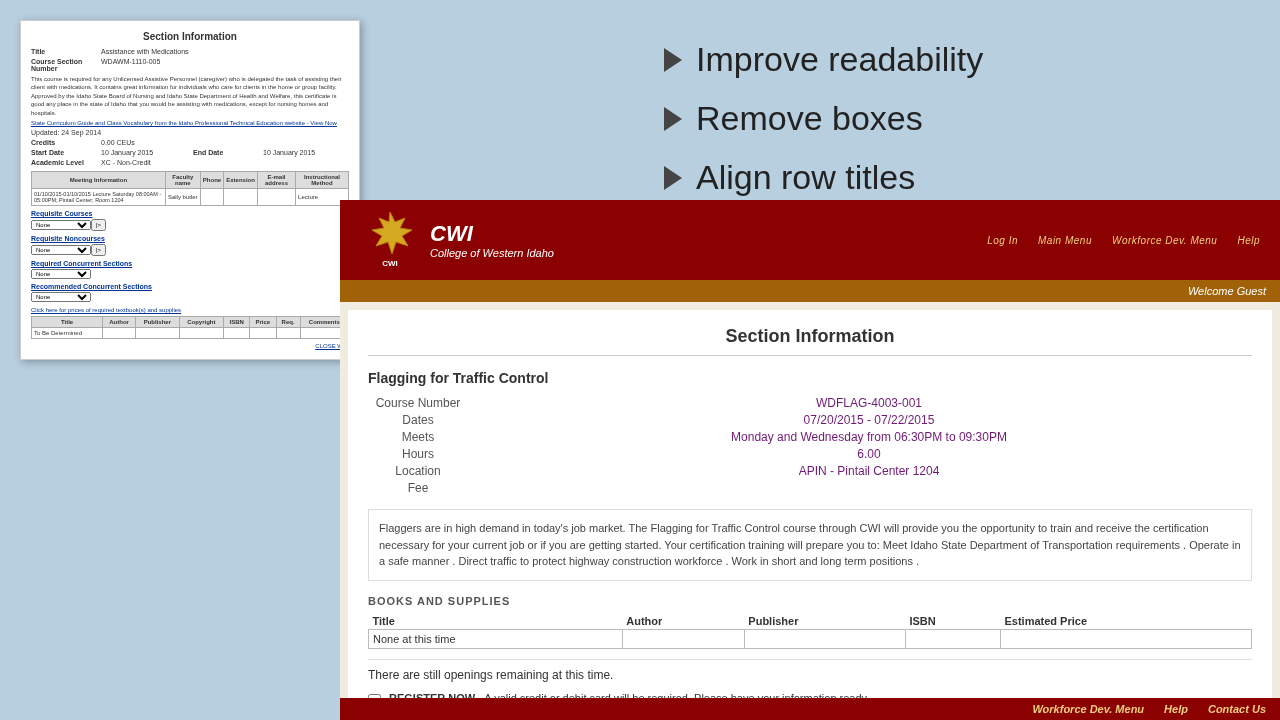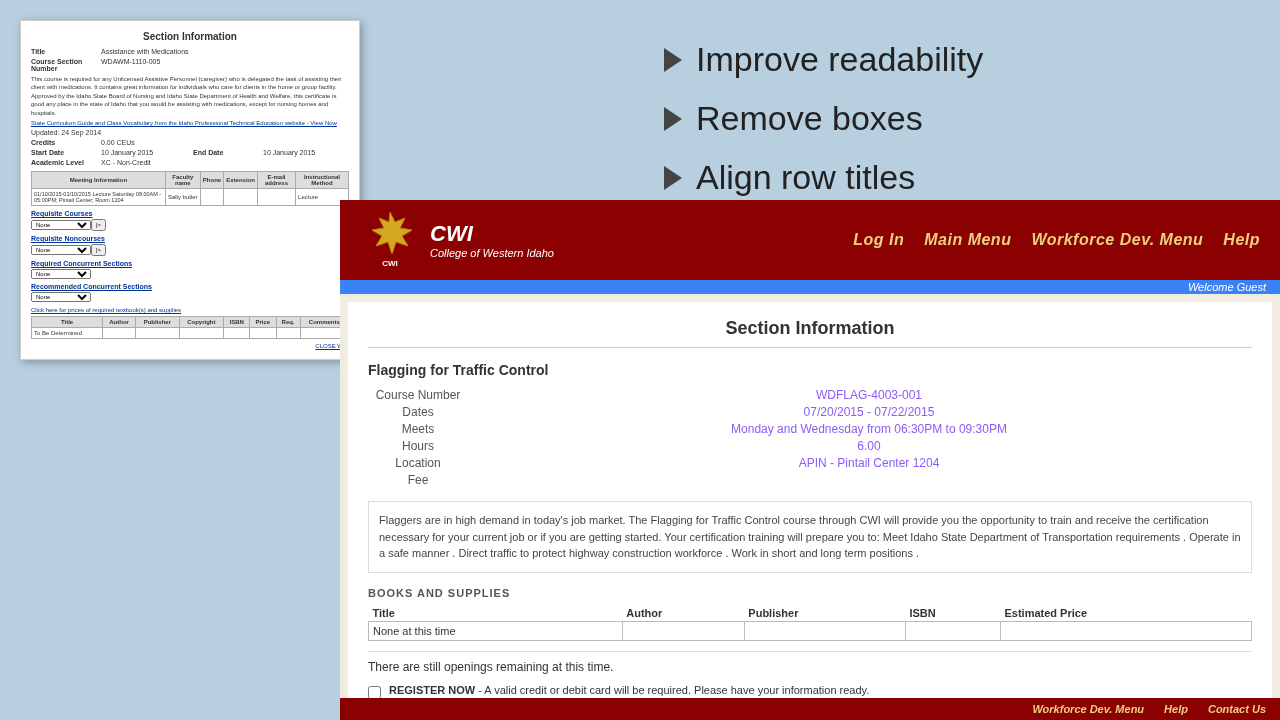--- a/index.html
+++ b/index.html
@@ -156,32 +156,32 @@
       font-size: 11px;
       font-style: italic;
     }
     .cwi-nav {
       display: flex;
       gap: 20px;
       align-items: center;
     }
     .cwi-nav-item {
       color: #f0d080;
-      font-size: 16px;
+      font-size: 10px;
       font-style: italic;
       cursor: pointer;
       text-decoration: none;
-      font-weight: bold;
+      font-weight: normal;
       letter-spacing: 0.5px;
     }
 
     
     .cwi-gold-bar {
-      background: #3b82f6;
-      height: 14px;
+      background: #a16207;
+      height: 22px;
       display: flex;
       align-items: center;
       justify-content: flex-end;
       padding: 0 14px;
     }
     .welcome-text {
       color: white;
       font-size: 11px;
       font-style: italic;
     }
@@ -213,21 +213,21 @@
       gap: 3px 18px;
       font-size: 12px;
       margin-bottom: 14px;
       text-align: center;
     }
     .info-label {
       color: #555;
       font-weight: normal;
     }
     .info-value {
-      color: #8b5cf6;
+      color: #701a75;
     }
     .description-box {
       border: 1px solid #ddd;
       padding: 10px;
       font-size: 11px;
       color: #444;
       line-height: 1.5;
       margin-bottom: 14px;
     }
     .books-supplies {

